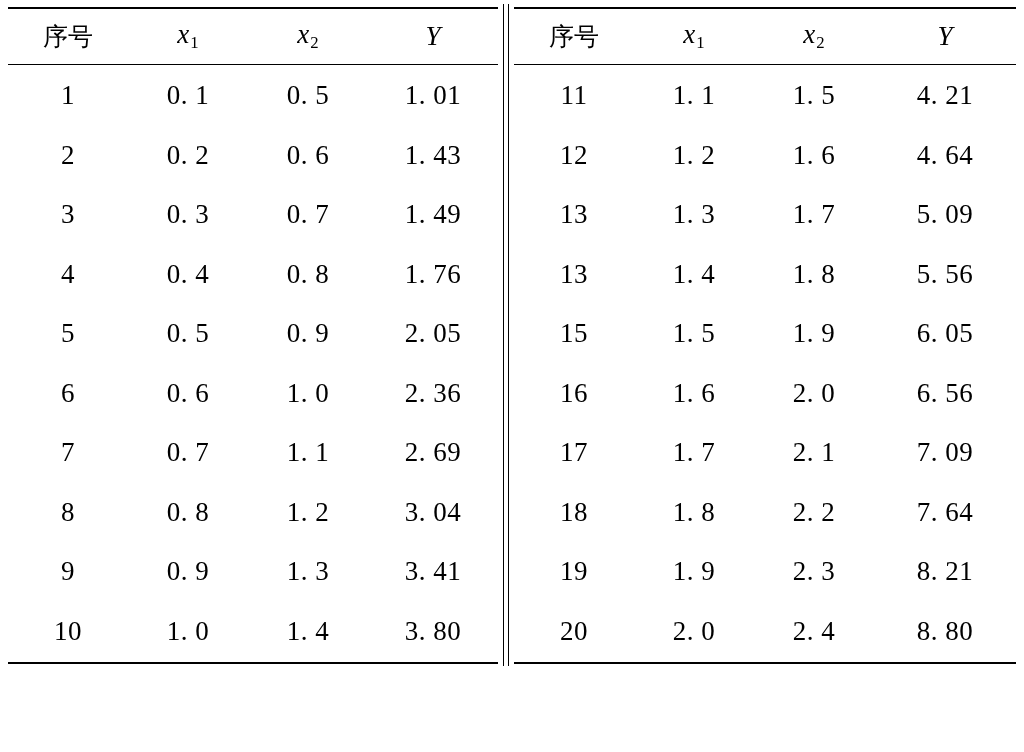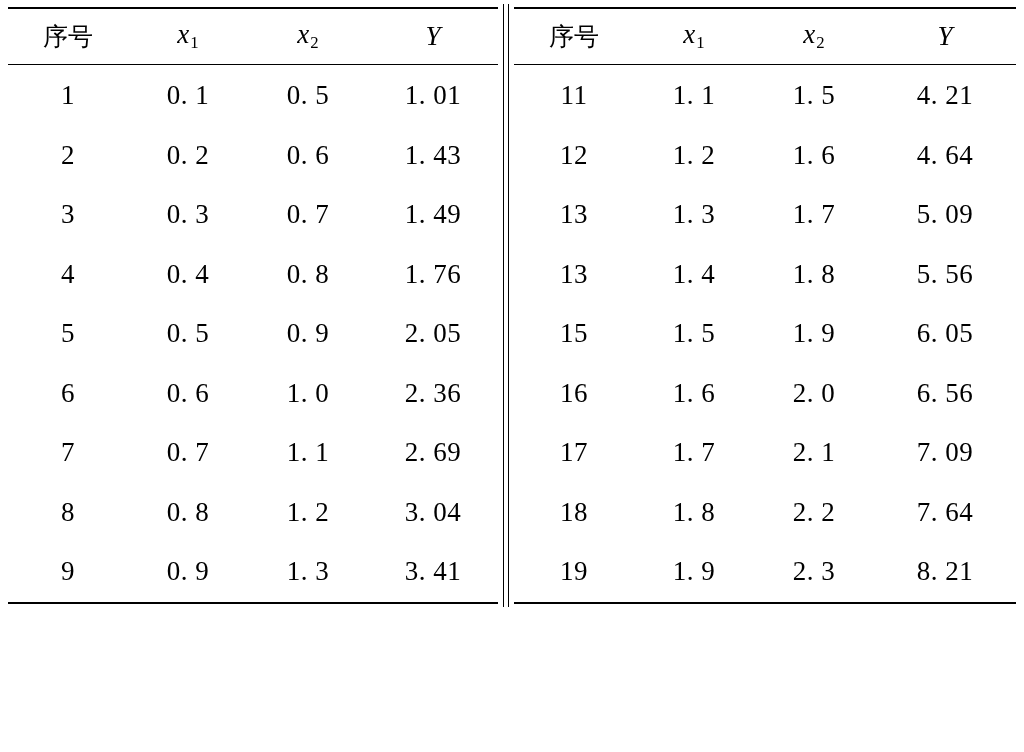--- a/index.html
+++ b/index.html
@@ -331,20 +331,33 @@
           <td class="dcell num">3. 41</td>
           <td class="divider">
               <div class="divider-lines"></div>
             </td>
           <td class="dcell num">19</td>
           <td class="dcell num">1. 9</td>
           <td class="dcell num">2. 3</td>
           <td class="dcell num">8. 21</td>
         </tr>
 
+        <tr class="data-row">
+          <td class="dcell num">10</td>
+          <td class="dcell num">1. 0</td>
+          <td class="dcell num">1. 4</td>
+          <td class="dcell num">3. 80</td>
+          <td class="divider">
+              <div class="divider-lines"></div>
+            </td>
+          <td class="dcell num">20</td>
+          <td class="dcell num">2. 0</td>
+          <td class="dcell num">2. 4</td>
+          <td class="dcell num">8. 80</td>
+        </tr>
 
         <tr class="rule-bottom">
           <td colspan="4">
               <div class="line"></div>
             </td>
           <td class="divider">
               <div class="divider-lines"></div>
             </td>
           <td colspan="4">
               <div class="line"></div>

